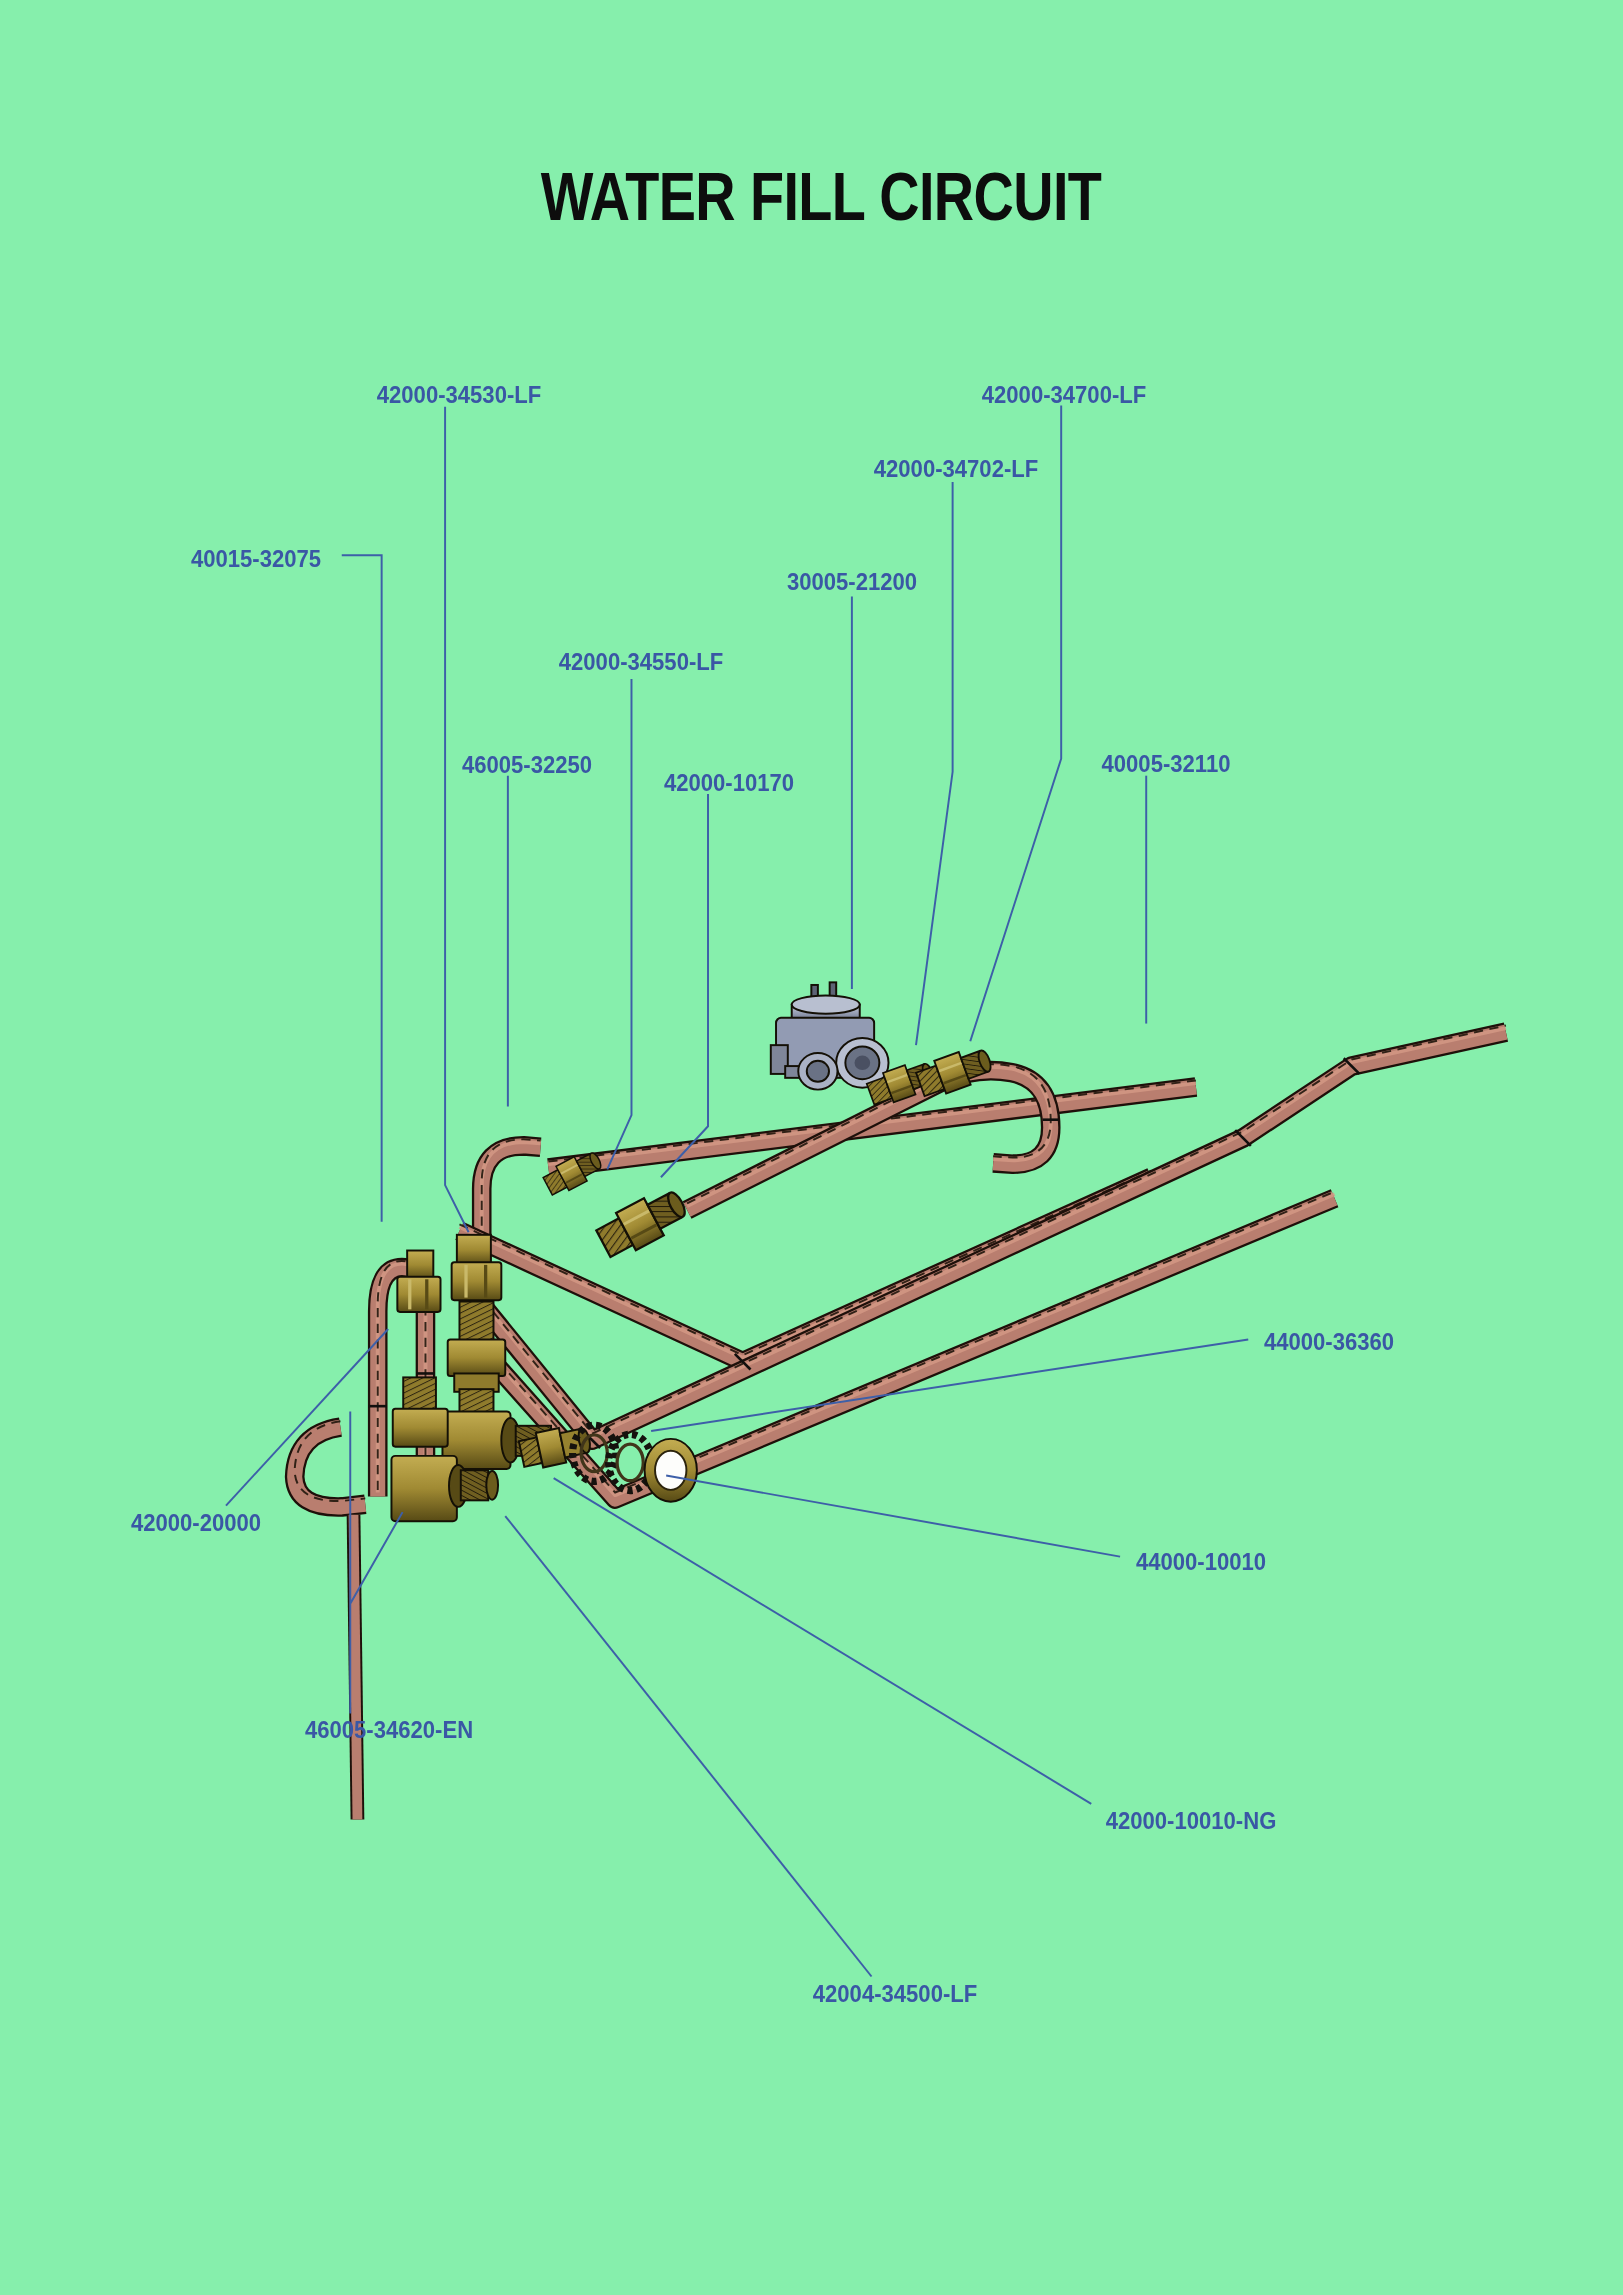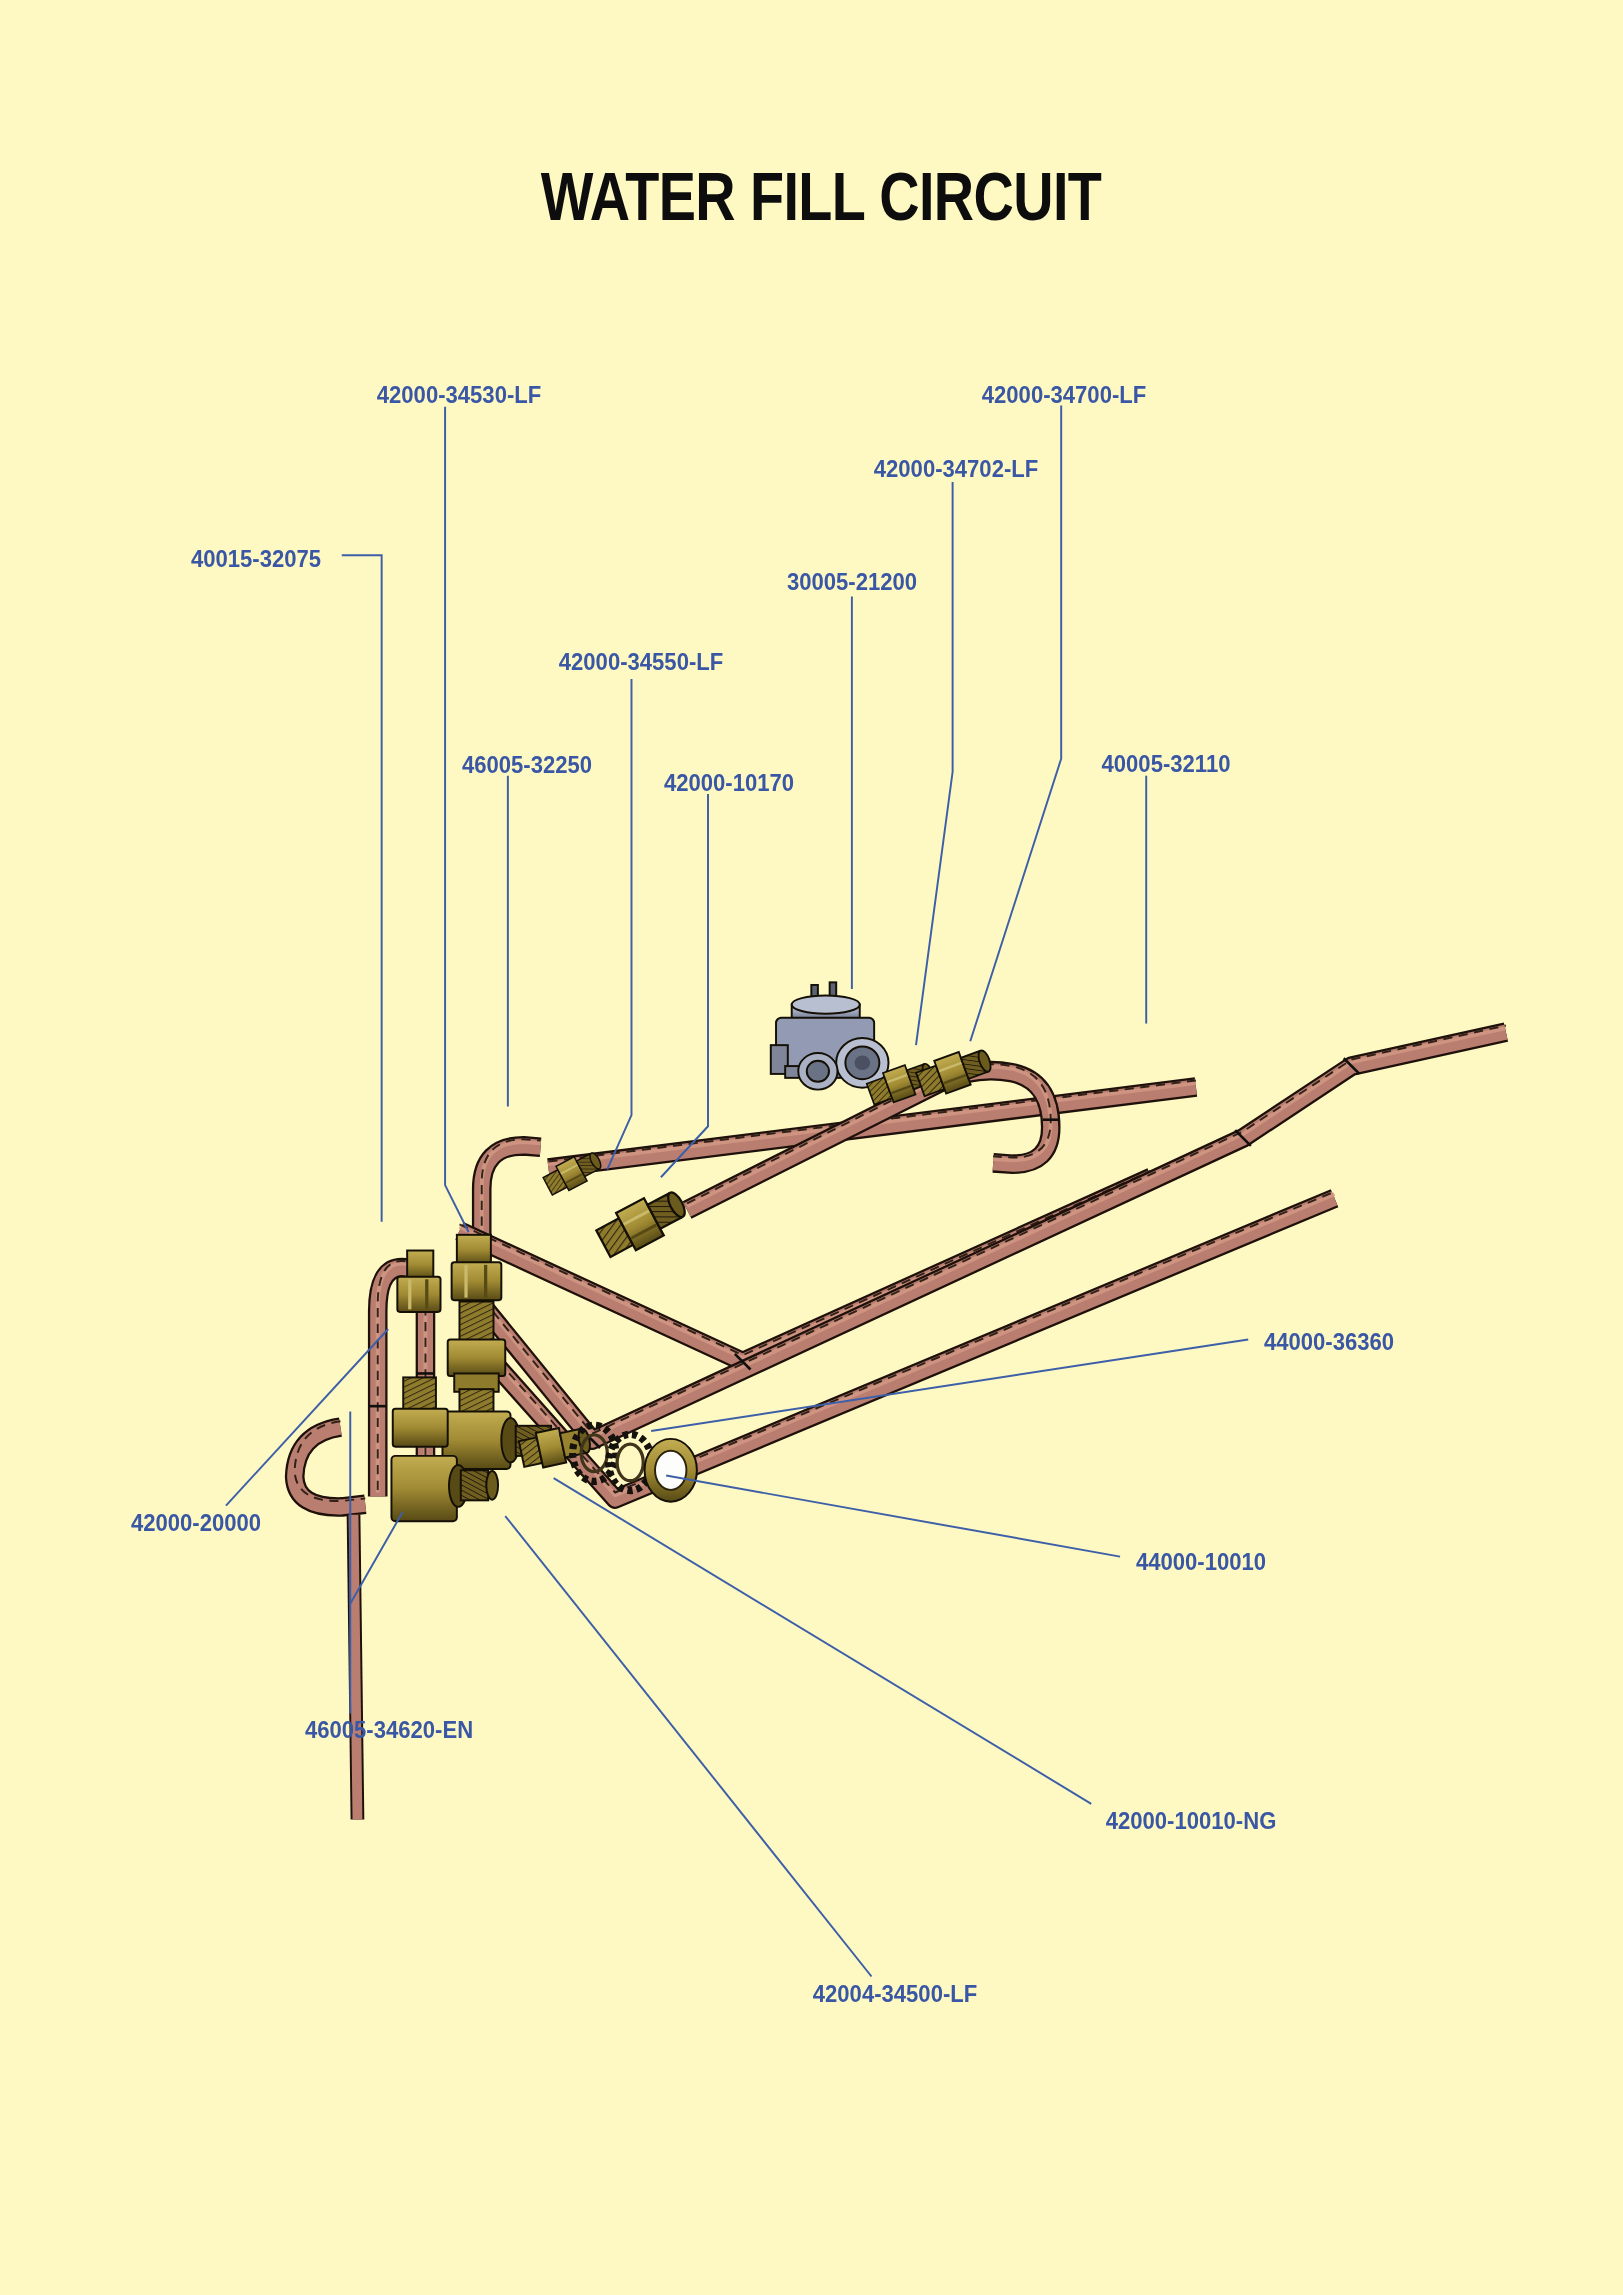--- a/index.html
+++ b/index.html
@@ -1,16 +1,16 @@
 <!DOCTYPE html>
 <html style="font-size:10.5px"><head>
 <meta charset="utf-8">
 <style>
   html,body{margin:0;padding:0;background:#ffffff;}
-  #page{position:relative;width:1624px;height:2295px;background:#fef9c3;overflow:hidden;
+  #page{position:relative;width:1624px;height:2295px;background:#86efac;overflow:hidden;
         font-family:"Liberation Sans",sans-serif;}
   #art{position:absolute;left:0;top:0;}
   .title{position:absolute;white-space:nowrap;font-weight:bold;font-size:68px;
          letter-spacing:-0.7px;color:#0d0d0d;transform:translateX(-50%) scaleX(0.82);}
   .plabel{position:absolute;white-space:nowrap;font-weight:bold;font-size:24px;
           color:#3a57a5;transform:translateX(-50%) scaleX(0.92);}
   
   .po{stroke:#1e100a;stroke-width:30;fill:none;stroke-linejoin:round;stroke-linecap:butt;}
   .pc{stroke:#b97e6f;stroke-width:23;fill:none;stroke-linejoin:round;}
   .ph{stroke:#d49a86;stroke-width:6;fill:none;stroke-linejoin:round;opacity:.8;}

